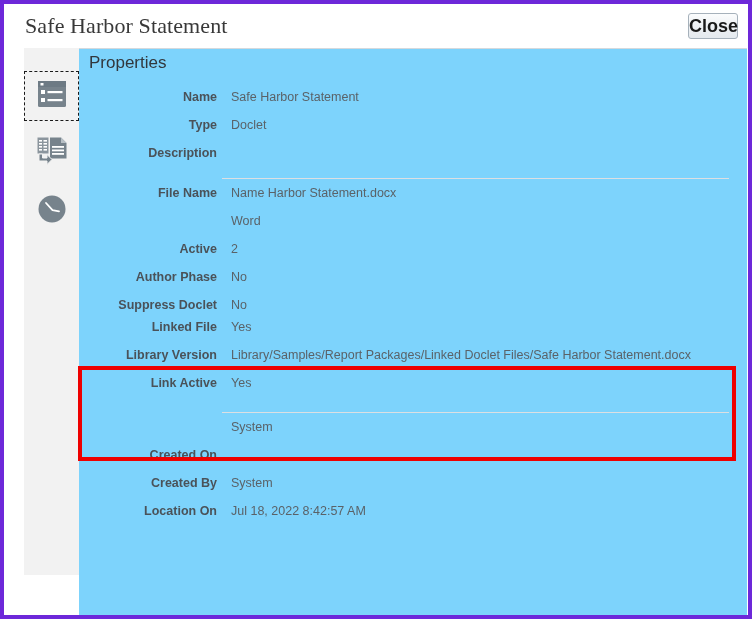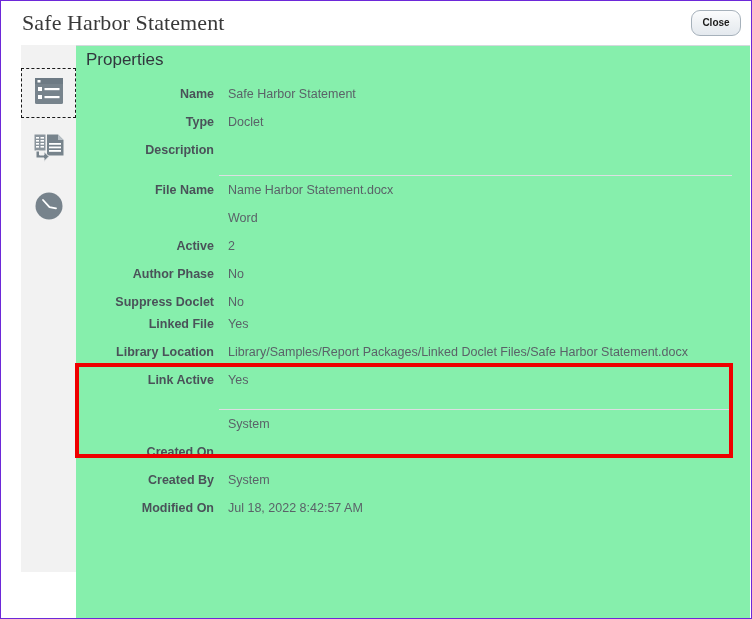--- a/index.html
+++ b/index.html
@@ -14,21 +14,21 @@
     overflow: hidden;
   }
 
   #window {
     position: absolute;
     left: 0;
     top: 0;
     width: 752px;
     height: 619px;
     box-sizing: border-box;
-    border: 1px solid #6d28d9;
+    border: 4px solid #6d28d9;
     background: #ffffff;
   }
 
   
   #titlebar {
     position: absolute;
     left: 0;
     top: 0;
     width: 100%;
     height: 44px;
@@ -45,24 +45,24 @@
     letter-spacing: 0.1px;
   }
   #close-button {
     position: absolute;
     right: 10px;
     top: 9px;
     width: 50px;
     height: 26px;
     box-sizing: border-box;
     border: 1px solid #a6b1bb;
-    border-radius: 9px;
+    border-radius: 3px;
     background: linear-gradient(to bottom, #fbfcfd 0%, #eef1f4 52%, #e4e9ee 100%);
     color: #1a1a1a;
-    font-size: 10px;
+    font-size: 18px;
     font-weight: bold;
     line-height: 24px;
     text-align: center;
     cursor: pointer;
     font-family: "Liberation Sans", sans-serif;
   }
 
   
   #content-area {
     position: absolute;
@@ -98,21 +98,21 @@
 
   .rail-icon { display: block; }
 
   
   #properties-panel {
     position: absolute;
     left: 75px;
     top: 0;
     right: 1px;
     bottom: 0;
-    background: #86efac;
+    background: #7dd3fc;
   }
   #panel-title {
     position: absolute;
     left: 10px;
     top: 5px;
     font-size: 17px;
     color: #31373d;
     white-space: nowrap;
   }
   #top-rule {
@@ -292,42 +292,42 @@
           <span class="field-value">No</span>
         </div>
       </div>
 
       <div class="field-group" id="group-link">
         <div class="field-row">
           <span class="field-label">Linked File</span>
           <span class="field-value">Yes</span>
         </div>
         <div class="field-row">
-          <span class="field-label">Library Location</span>
+          <span class="field-label">Library Version</span>
           <span class="field-value">Library/Samples/Report Packages/Linked Doclet Files/Safe Harbor Statement.docx</span>
         </div>
         <div class="field-row">
           <span class="field-label">Link Active</span>
           <span class="field-value">Yes</span>
         </div>
       </div>
 
       <div class="field-group" id="group-audit">
         <div class="field-row">
           <span class="field-value">System</span>
         </div>
         <div class="field-row">
           <span class="field-label">Created On</span>
         </div>
         <div class="field-row">
           <span class="field-label">Created By</span>
           <span class="field-value">System</span>
         </div>
         <div class="field-row">
-          <span class="field-label">Modified On</span>
+          <span class="field-label">Location On</span>
           <span class="field-value">Jul 18, 2022 8:42:57 AM</span>
         </div>
       </div>
 
     </div>
 
     <div id="highlight-box"></div>
 
   </div>
 </div>

